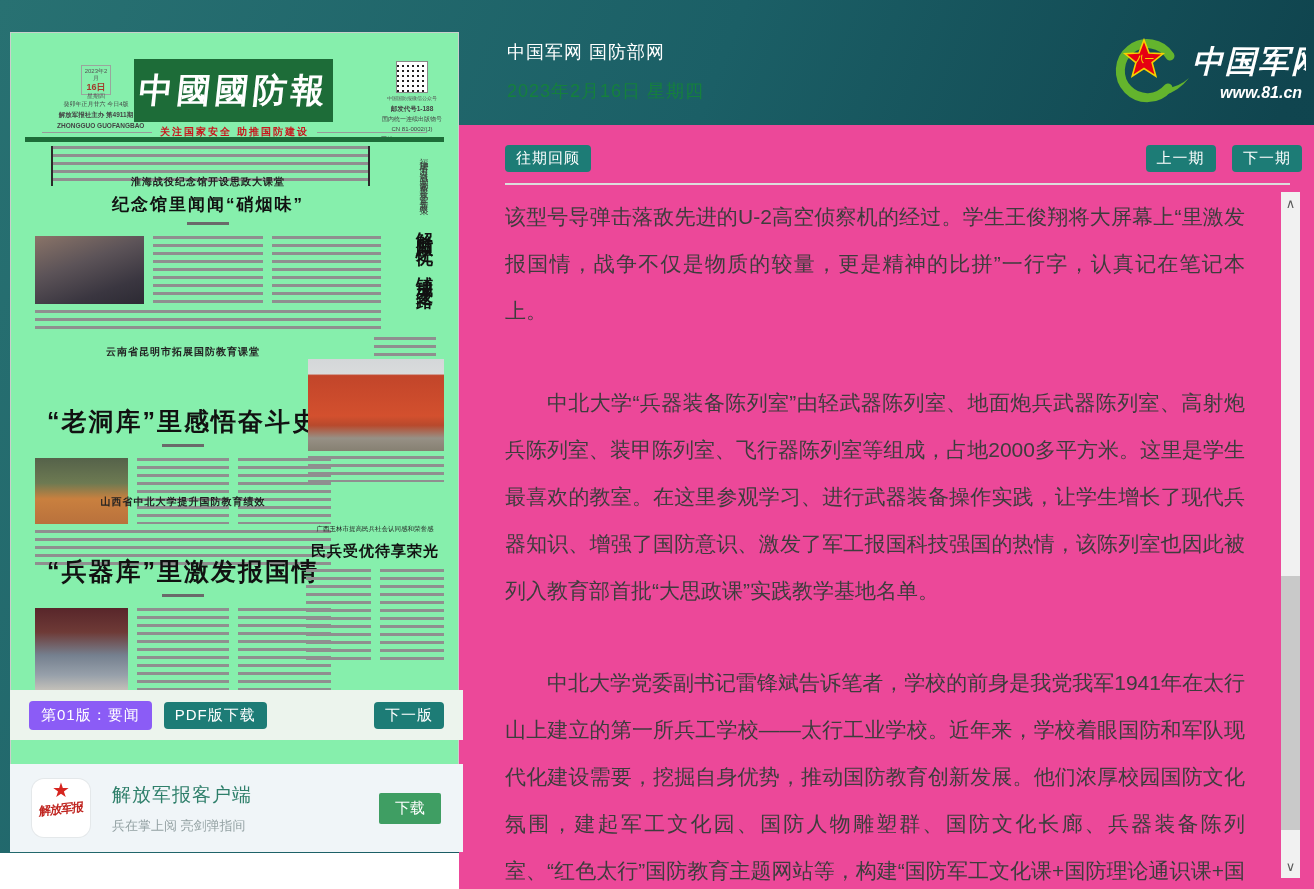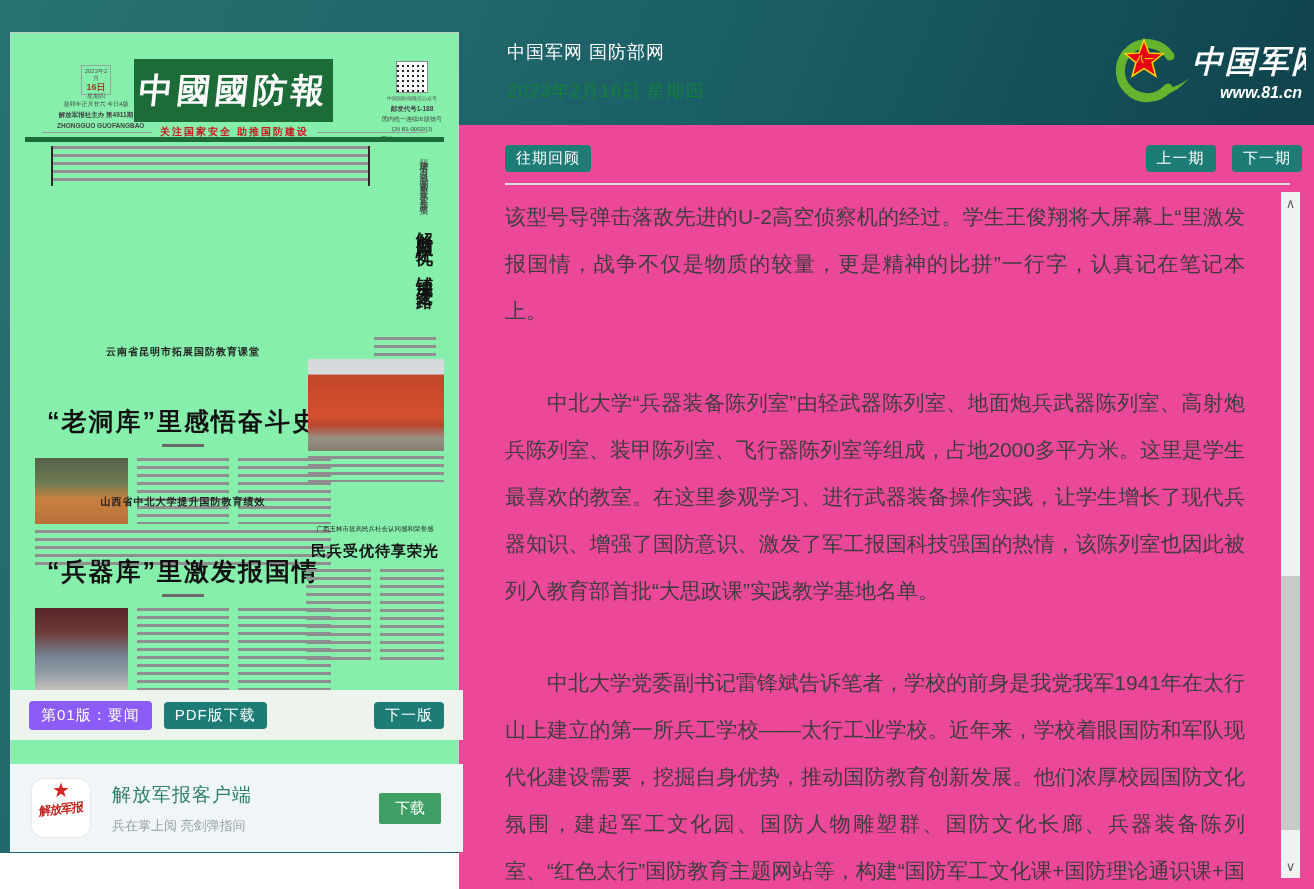--- a/index.html
+++ b/index.html
@@ -204,20 +204,31 @@
       <div>CN 81-0002/(J)</div>
       <div>网址：http://www.81.cn</div>
     </div>
   </div>
 
   <div class="mast-slogan">关注国家安全 助推国防建设</div>
   <div class="green-bar"></div>
 
   <div class="brief tt"></div>
 
+  <div class="np-art" style="left:24px; top:142px; width:346px;">
+    <div class="np-kicker">淮海战役纪念馆开设思政大课堂</div>
+    <div class="np-headline h17">纪念馆里闻闻“硝烟味”</div>
+    <div class="np-byline tt-dark"></div>
+    <div class="cols">
+      <div class="photo ph1"></div>
+      <div class="tt"></div>
+      <div class="tt"></div>
+    </div>
+    <div class="tt" style="height:22px; margin-top:6px;"></div>
+  </div>
 
   <div class="vert-block">
     <span class="v-kicker">福建省出台激励高素质青年参军新政策</span>
     <span class="v-headline">解后顾之忧 铺成才之路</span>
   </div>
   <div class="tt" style="position:absolute; right:22px; top:304px; width:62px; height:66px;"></div>
 
   <div class="np-art" style="left:24px; top:312px; width:296px;">
     <div class="np-kicker">云南省昆明市拓展国防教育课堂</div>
     <div class="np-headline h19">“老洞库”里感悟奋斗史</div>

